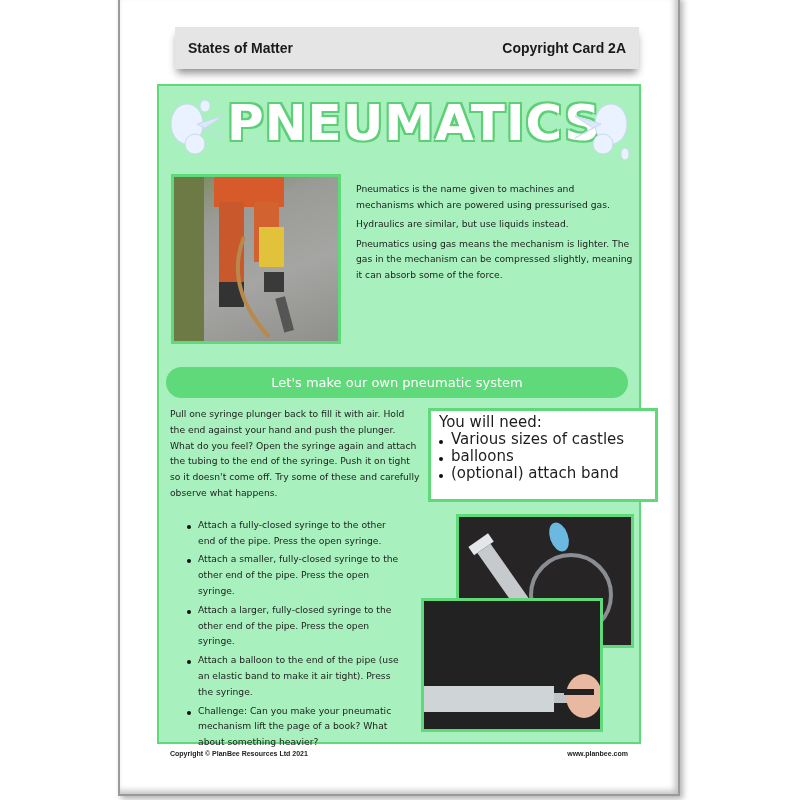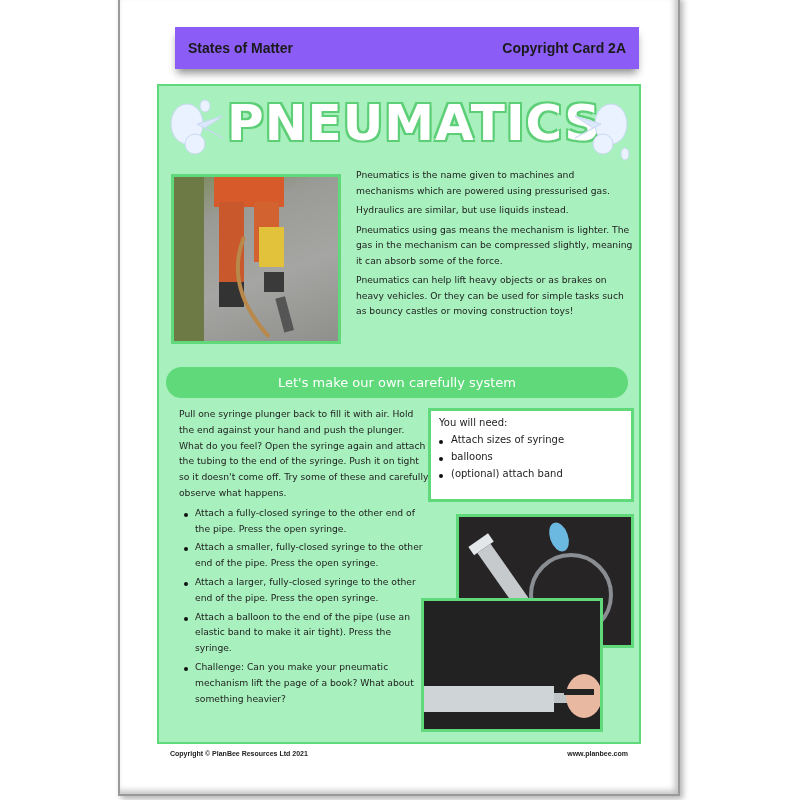--- a/index.html
+++ b/index.html
@@ -8,21 +8,21 @@
     font-family: "DejaVu Sans", sans-serif;
   }
   .sheet {
     position: absolute; left: 118px; top: -4px; width: 562px; height: 800px;
     background: #ffffff; border: 2px solid #9a9a9a;
     box-shadow: inset -3px -3px 6px rgba(0,0,0,0.25), 3px 3px 6px rgba(0,0,0,0.3);
     box-sizing: border-box;
   }
   .header-bar {
     position: absolute; left: 175px; top: 27px; width: 464px; height: 42px;
-    background: #8b5cf6; box-shadow: 0 6px 8px -2px rgba(0,0,0,0.45);
+    background: #e5e5e5; box-shadow: 0 6px 8px -2px rgba(0,0,0,0.45);
     display: flex; align-items: center; justify-content: space-between;
     padding: 0 13px; box-sizing: border-box;
   }
   .header-bar span {
     font-family: "Liberation Sans", sans-serif; font-weight: bold; font-size: 14px; color: #1a1a1a;
   }
   .panel {
     position: absolute; left: 157px; top: 84px; width: 484px; height: 660px;
     background: #a8f0bd; border: 2px solid #5fd97a; box-sizing: border-box;
   }
@@ -37,44 +37,44 @@
   }
   .cloud { position: absolute; top: 8px; width: 60px; height: 70px; }
   .cloud.left { left: 8px; }
   .cloud.right { right: 8px; }
   .photo-jack {
     position: absolute; left: 171px; top: 174px; width: 170px; height: 170px;
     border: 3px solid #5fd97a; box-sizing: border-box; overflow: hidden;
     background: linear-gradient(160deg, #7c8a5a 0%, #9a9a96 25%, #a5a6a3 60%, #8f908c 100%);
   }
   .intro {
-    position: absolute; left: 356px; top: 167px; width: 278px;
+    position: absolute; left: 356px; top: 181px; width: 278px;
     font-family: "DejaVu Sans", sans-serif; font-size: 9.2px; line-height: 15.5px; color: #1d1d1d;
   }
   .intro p { margin: 0 0 4px 0; }
   .banner {
     position: absolute; left: 166px; top: 367px; width: 462px; height: 31px;
     background: #5fd97a; border-radius: 16px;
     display: flex; align-items: center; justify-content: center;
     color: #ffffff; font-size: 13px; font-family: "DejaVu Sans", sans-serif;
   }
   .instructions {
-    position: absolute; left: 179px; top: 406px; width: 250px;
+    position: absolute; left: 170px; top: 406px; width: 250px;
     font-size: 9.2px; line-height: 15.8px; color: #1d1d1d;
   }
   .instructions p { margin: 0 0 2px 0; }
-  .instructions ul { margin: 4px; padding: 0; list-style: none; }
+  .instructions ul { margin: 16px; padding: 0; list-style: none; }
   .instructions li { position: relative; padding-left: 12px; margin-bottom: 3px; }
   .instructions li::before {
     content: ""; position: absolute; left: 1px; top: 8px; width: 4px; height: 4px; border-radius: 50%; background: #111;
   }
   .need-box {
-    position: absolute; left: 428px; top: 408px; width: 206px; height: 94px;
+    position: absolute; left: 428px; top: 408px; width: 230px; height: 94px;
     background: #fff; border: 3px solid #5fd97a; box-sizing: border-box; padding: 3px 8px;
-    font-size: 10px; line-height: 17px; color: #1d1d1d;
+    font-size: 15px; line-height: 17px; color: #1d1d1d;
   }
   .need-box ul { margin: 0; padding: 0; list-style: none; }
   .need-box li { position: relative; padding-left: 12px; }
   .need-box li::before {
     content: ""; position: absolute; left: 0; top: 9px; width: 4px; height: 4px; border-radius: 50%; background: #111;
   }
   .photo-syringe {
     position: absolute; left: 456px; top: 514px; width: 178px; height: 134px;
     background: #262424; border: 3px solid #5fd97a; box-sizing: border-box; overflow: hidden;
   }
@@ -127,40 +127,39 @@
     <rect x="90" y="95" width="20" height="20" fill="#3a3a3a"></rect>
     <path d="M70 60 Q50 110 95 160" stroke="#b8894a" stroke-width="4" fill="none"></path>
     <rect x="105" y="120" width="10" height="35" fill="#555" transform="rotate(-15 110 135)"></rect>
   </svg>
 </div>
 
 <div class="intro">
   <p>Pneumatics is the name given to machines and mechanisms which are powered using pressurised gas.</p>
   <p>Hydraulics are similar, but use liquids instead.</p>
   <p>Pneumatics using gas means the mechanism is lighter. The gas in the mechanism can be compressed slightly, meaning it can absorb some of the force.</p>
-  <p>Pneumatics can help lift heavy objects or as brakes on heavy vehicles. Or they can be used for simple tasks such as bouncy castles or moving construction toys!</p>
 </div>
 
-<div class="banner">Let's make our own carefully system</div>
+<div class="banner">Let's make our own pneumatic system</div>
 
 <div class="instructions">
   <p>Pull one syringe plunger back to fill it with air. Hold the end against your hand and push the plunger. What do you feel? Open the syringe again and attach the tubing to the end of the syringe. Push it on tight so it doesn't come off. Try some of these and carefully observe what happens.</p>
   <ul>
     <li>Attach a fully-closed syringe to the other end of the pipe. Press the open syringe.</li>
     <li>Attach a smaller, fully-closed syringe to the other end of the pipe. Press the open syringe.</li>
     <li>Attach a larger, fully-closed syringe to the other end of the pipe. Press the open syringe.</li>
     <li>Attach a balloon to the end of the pipe (use an elastic band to make it air tight). Press the syringe.</li>
     <li>Challenge: Can you make your pneumatic mechanism lift the page of a book? What about something heavier?</li>
   </ul>
 </div>
 
 <div class="need-box">
   <div>You will need:</div>
   <ul>
-    <li>Attach sizes of syringe</li>
+    <li>Various sizes of castles</li>
     <li>balloons</li>
     <li>(optional) attach band</li>
   </ul>
 </div>
 
 <div class="photo-syringe" title="Syringe, blue balloon and tubing on a dark background">
   <svg width="172" height="128" viewBox="0 0 172 128">
     <g transform="rotate(55 45 60)">
       <rect x="10" y="52" width="70" height="16" fill="#d9dde0" opacity="0.9"></rect>
       <rect x="80" y="57" width="16" height="6" fill="#d9dde0"></rect>

